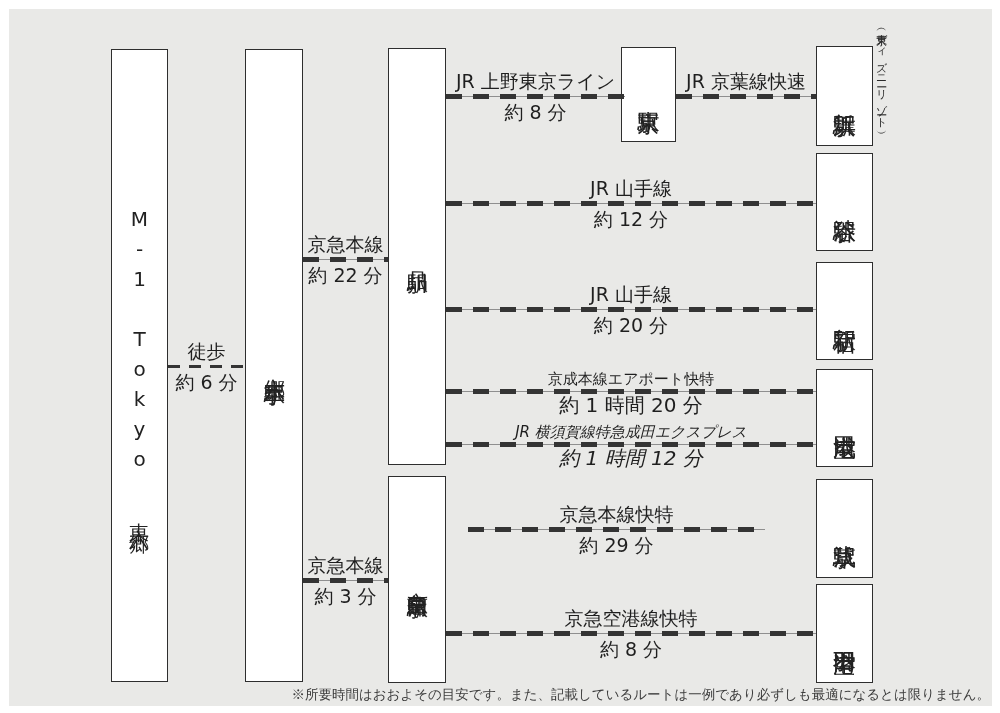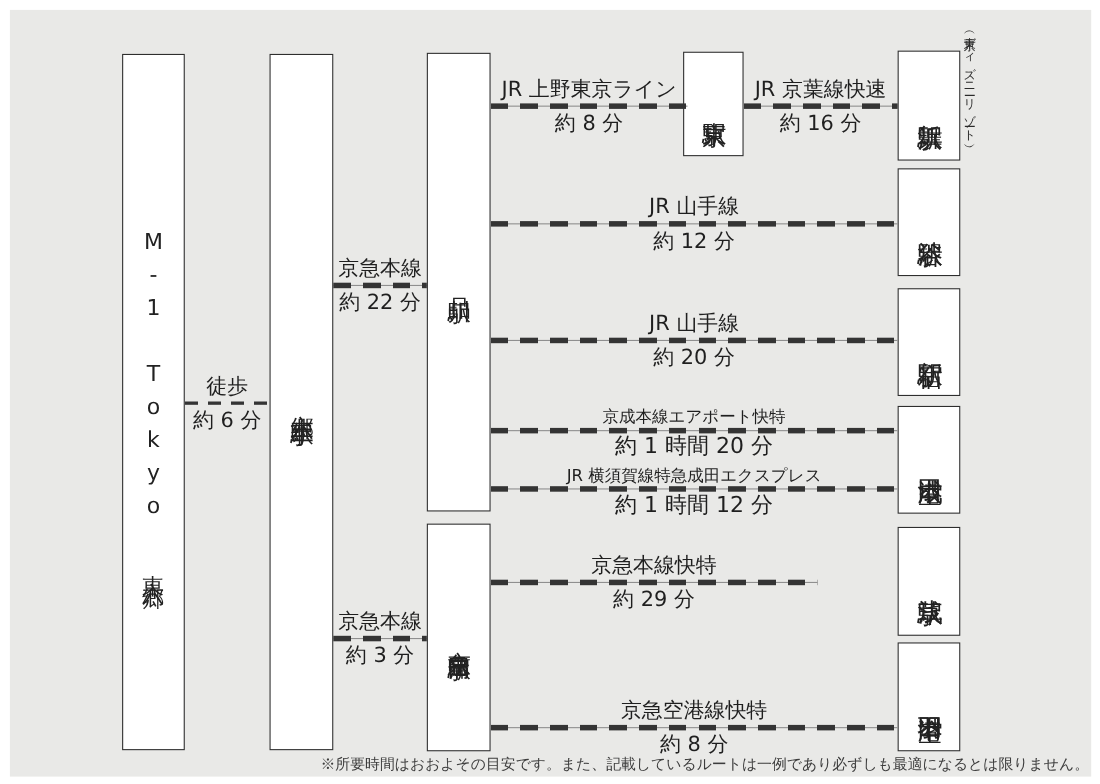--- a/index.html
+++ b/index.html
@@ -117,53 +117,52 @@
 
   <div class="conn" style="left:446px;top:69px;width:179px;">
     <div class="conn-label">JR 上野東京ライン</div>
     <div class="rail"></div>
     <div class="conn-duration">約 8 分</div>
   </div>
 
   <div class="conn" style="left:676px;top:69px;width:140px;">
     <div class="conn-label">JR 京葉線快速</div>
     <div class="rail"></div>
-    <div class="conn-duration">約 16 分</div>
   </div>
 
   <div class="conn" style="left:446px;top:176px;width:370px;">
     <div class="conn-label">JR 山手線</div>
     <div class="rail"></div>
     <div class="conn-duration">約 12 分</div>
   </div>
 
   <div class="conn" style="left:446px;top:282px;width:370px;">
     <div class="conn-label">JR 山手線</div>
     <div class="rail"></div>
     <div class="conn-duration">約 20 分</div>
   </div>
 
   <div class="conn small" style="left:446px;top:369px;width:370px;">
     <div class="conn-label">京成本線エアポート快特</div>
     <div class="rail"></div>
     <div class="conn-duration">約 1 時間 20 分</div>
   </div>
 
-  <div class="conn small" style="left:446px;top:422px;width:370px;">
+  <div class="conn small" style="left:446px;top:422px;width:370px;font-style:italic;">
     <div class="conn-label">JR 横須賀線特急成田エクスプレス</div>
     <div class="rail"></div>
     <div class="conn-duration">約 1 時間 12 分</div>
   </div>
 
-  <div class="conn" style="left:446px;top:502px;width:297px;">
+  <div class="conn" style="left:468px;top:502px;width:297px;">
     <div class="conn-label">京急本線快特</div>
     <div class="rail"></div>
     <div class="conn-duration">約 29 分</div>
   </div>
 
-  <div class="conn" style="left:446px;top:606px;width:370px;margin-top:28px;">
+  <div class="conn" style="left:446px;top:606px;width:370px;">
     <div class="conn-label">京急空港線快特</div>
     <div class="rail"></div>
     <div class="conn-duration">約 8 分</div>
   </div>
 
   <div class="footnote">※所要時間はおおよその目安です。また、記載しているルートは一例であり必ずしも最適になるとは限りません。</div>
 </div>
 
 </body></html>

